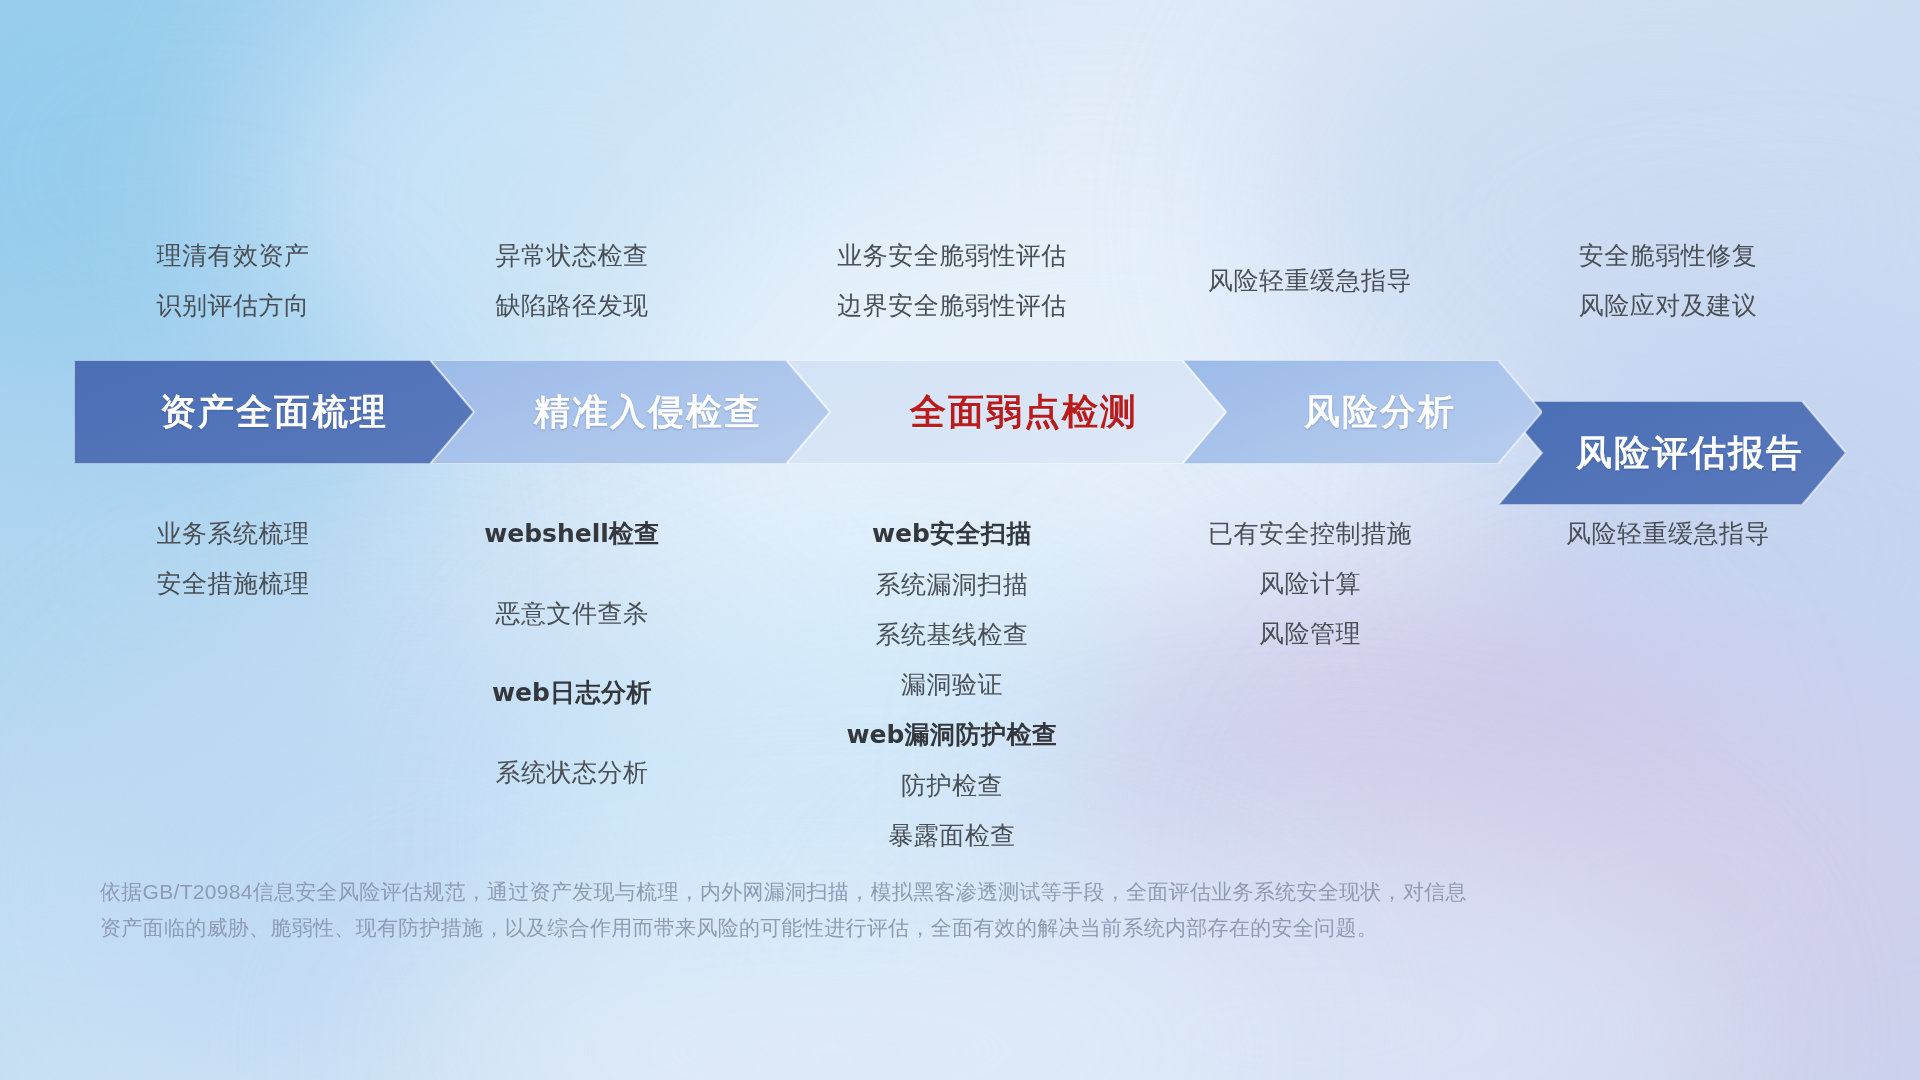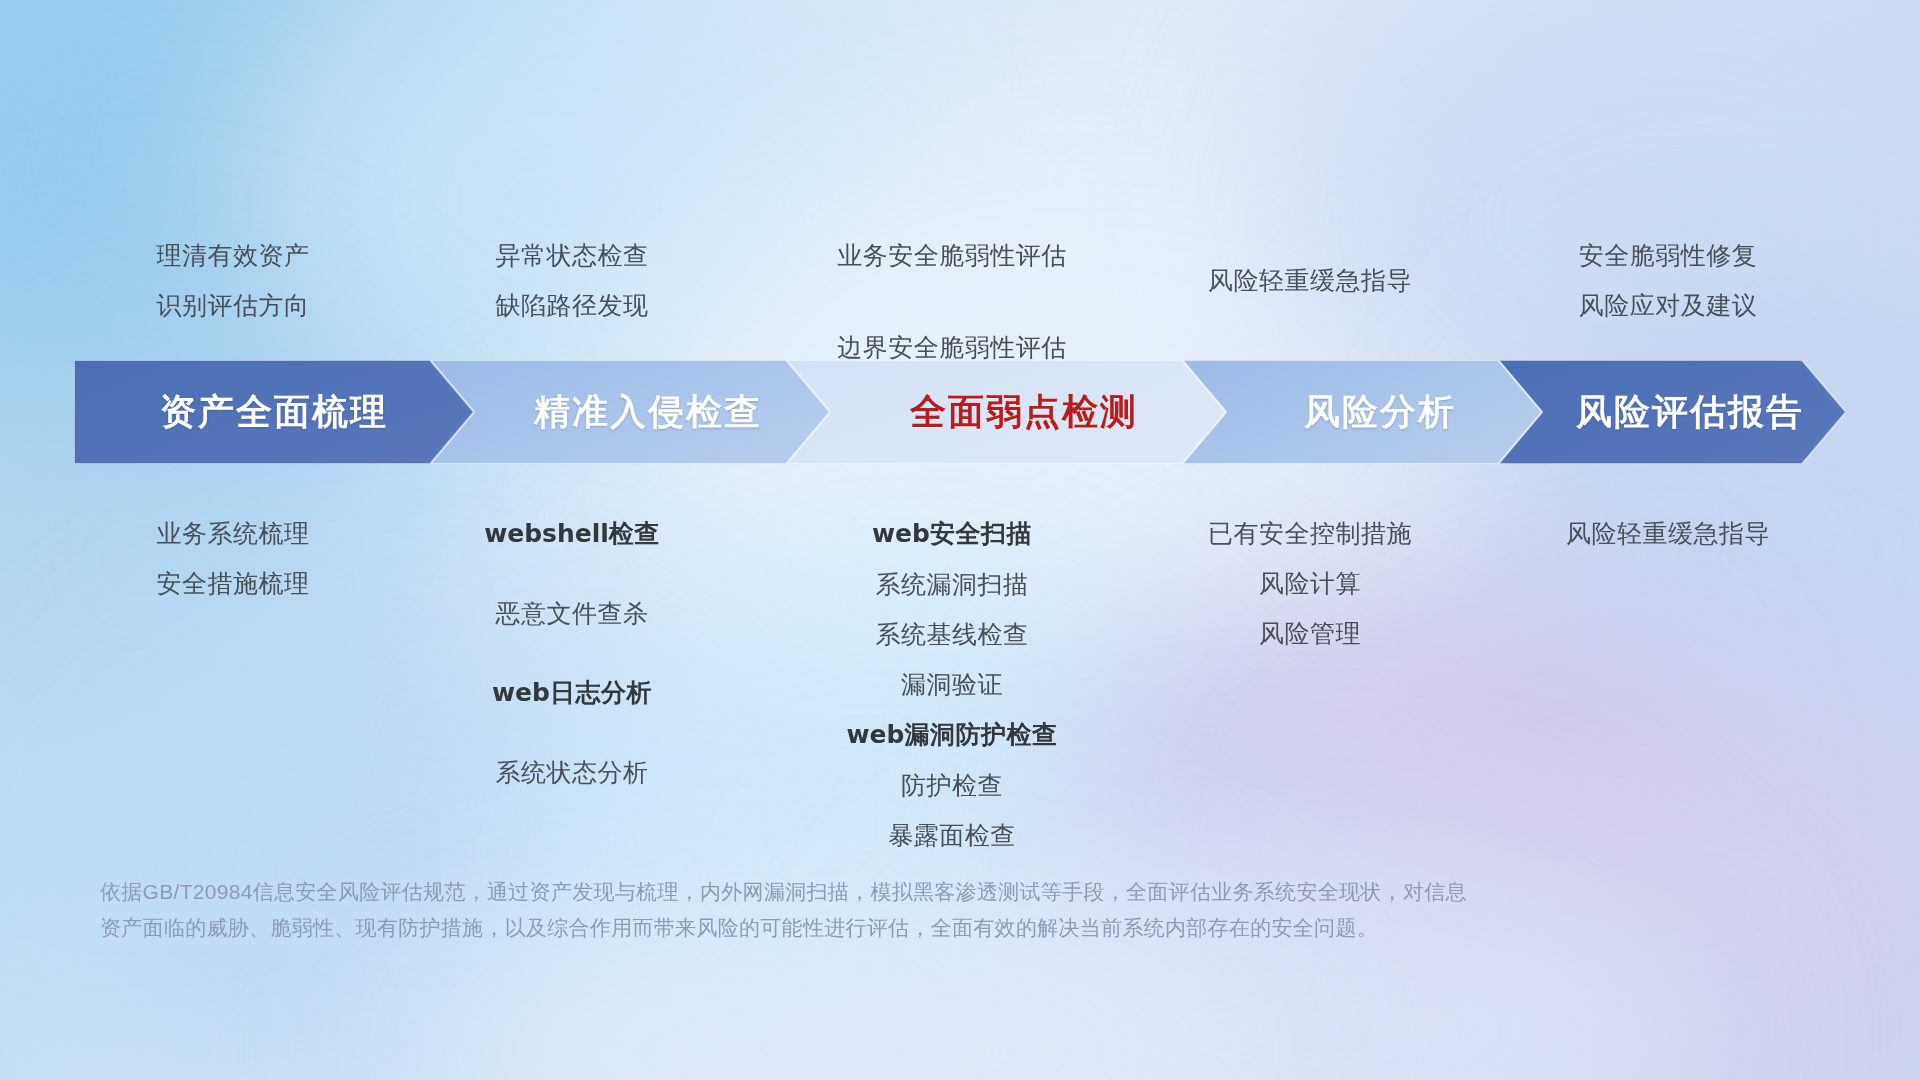--- a/index.html
+++ b/index.html
@@ -156,21 +156,21 @@
 
     <div class="top-row" id="top-row">
         <div class="col" style="position: absolute; left: 68px; width: 330px;">
           <div class="note">理清有效资产</div>
           <div class="note">识别评估方向</div>
         </div>
         <div class="col" style="position: absolute; left: 402px; width: 340px;">
           <div class="note">异常状态检查</div>
           <div class="note">缺陷路径发现</div>
         </div>
-        <div class="col" style="position: absolute; left: 742px; width: 420px; gap: 42px;">
+        <div class="col" style="position: absolute; left: 742px; width: 420px;">
           <div class="note">业务安全脆弱性评估</div>
           <div class="note">边界安全脆弱性评估</div>
         </div>
         <div class="col" style="position: absolute; left: 1140px; width: 340px; margin-top: 25px;">
           <div class="note">风险轻重缓急指导</div>
         </div>
         <div class="col" style="position: absolute; left: 1488px; width: 360px;">
           <div class="note">安全脆弱性修复</div>
           <div class="note">风险应对及建议</div>
         </div>
@@ -222,21 +222,21 @@
               <linearGradient id="g3" x1="0" y1="0" x2="1" y2="0.7">
                 <stop offset="0%" stop-color="#9cbbe8"></stop>
                 <stop offset="100%" stop-color="#b5cbee"></stop>
               </linearGradient>
             </defs>
             <path d="M0,0 L316,0 L360,52 L316,104 L0,104 L44,52 Z" fill="url(#g3)"></path>
             <path d="M0,0 L316,0 L360,52 L316,104 L0,104 L44,52 Z" fill="none" stroke="rgba(255,255,255,.55)" stroke-width="2"></path>
           </svg>
           <span class="cap" style="color: rgb(255, 255, 255); transform: translateX(18px);">风险分析</span>
         </div>
-        <div class="chev" style="left: 1424px; width: 348px; z-index: 6;">
+        <div class="chev" style="left: 1424px; width: 348px; z-index: 6; margin-top: 41px;">
           <svg class="chev-shape" viewBox="0 0 348 104" preserveAspectRatio="none" width="348" height="104">
             <defs>
               <linearGradient id="g4" x1="0" y1="0" x2="1" y2="0.7">
                 <stop offset="0%" stop-color="#4a6fb5"></stop>
                 <stop offset="100%" stop-color="#5877bb"></stop>
               </linearGradient>
             </defs>
             <path d="M0,0 L304,0 L348,52 L304,104 L0,104 L44,52 Z" fill="url(#g4)"></path>
             <path d="M0,0 L304,0 L348,52 L304,104 L0,104 L44,52 Z" fill="none" stroke="rgba(255,255,255,.55)" stroke-width="2"></path>
           </svg>

